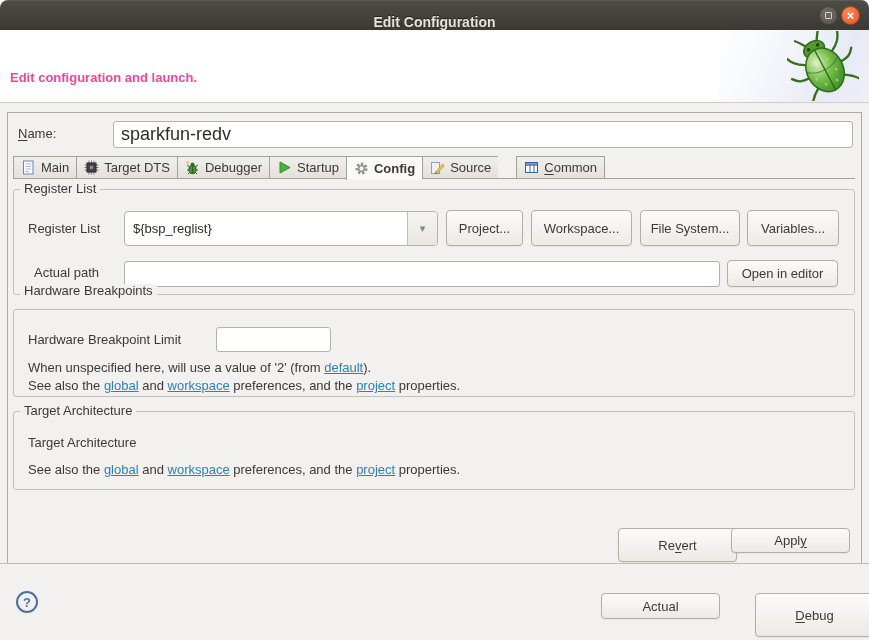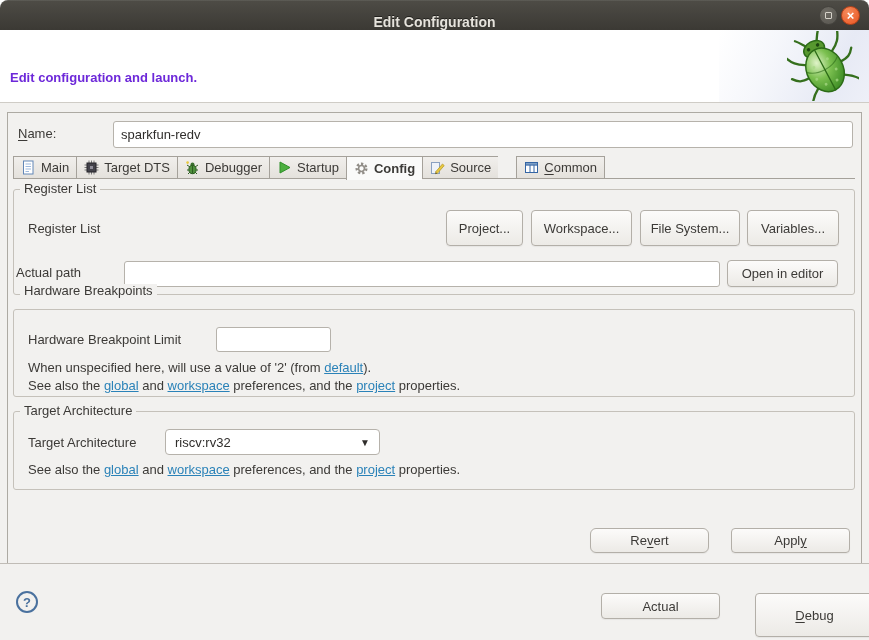--- a/index.html
+++ b/index.html
@@ -21,29 +21,29 @@
   .win-btn{position:absolute;top:6px;width:19px;height:19px;border-radius:50%;
     display:flex;align-items:center;justify-content:center;cursor:pointer;}
   .win-max{right:31px;background:radial-gradient(circle at 35% 30%,#6e6b64,#57554f);border:1px solid #45433e;}
   .win-max .sq{width:7px;height:7px;border:1.5px solid #d6d2ca;border-radius:1px;}
   .win-close{right:9px;background:radial-gradient(circle at 35% 30%,#f68b5c,#e95420);border:1px solid #b8431a;}
   .win-close .x{color:#fff;font-size:13px;font-weight:bold;line-height:1;margin-top:-1px;}
   
   .banner{position:absolute;left:0;top:30px;width:869px;height:73px;background:#ffffff;border-bottom:1px solid #cfccc6;}
   .banner-grad{position:absolute;right:0;top:0;width:150px;height:72px;
     background:linear-gradient(115deg,rgba(228,232,244,0) 0%,rgba(228,232,244,.35) 35%,#e7eaf5 75%,#eef0f8 100%);}
-  .banner .msg{position:absolute;left:10px;top:40px;font-weight:bold;color:#6d28d9;}
+  .banner .msg{position:absolute;left:10px;top:40px;font-weight:bold;color:#ec4899;}
   .bug-logo{position:absolute;right:10px;top:1px;}
   
   .dialog-bg{position:absolute;left:0;top:103px;width:869px;height:537px;background:#f2f1ef;}
   .frame{position:absolute;left:7px;top:112px;width:855px;height:451px;border:1px solid #adaaa3;border-bottom:none;}
   
   .name-label{position:absolute;left:18px;top:126px;}
   .text-input{background:#ffffff;border:1px solid #b6b2ab;border-radius:3px;padding:0 7px;
-    font-family:"Liberation Sans",sans-serif;font-size:13px;color:#2f2d2b;outline:none;}
+    font-family:"Liberation Sans",sans-serif;font-size:18px;color:#2f2d2b;outline:none;}
   #name-input{position:absolute;left:113px;top:121px;width:740px;height:27px;}
   
   .tabstrip{position:absolute;left:13px;top:156px;width:842px;height:23px;border-bottom:1px solid #a5a19a;display:flex;}
   .tab{display:flex;align-items:center;gap:5px;padding:0 7px;height:23px;cursor:pointer;
     border:1px solid #a5a19a;border-right:none;background:linear-gradient(#f1efec,#e4e1dc);white-space:nowrap;}
   .tab:last-child{border-right:1px solid #a5a19a;margin-left:18px;}
   .tab.active{background:#fafaf9;font-weight:bold;height:24px;border-bottom:none;}
   .tab svg{display:block;}
   
   .group{position:absolute;border:1px solid #c5c1ba;border-radius:3px;}
@@ -215,34 +215,40 @@
         <line x1="10" y1="5.1" x2="10" y2="12.5" stroke="#3465a4"></line>
       </svg>
       <span><u>C</u><span>ommon</span></span>
     </div>
   </div>
 
   <div class="group" style="left:13px;top:189px;width:842px;height:106px;"></div>
   <span class="legend" style="left:20px;top:182px;">Register List</span>
 
   <span class="field-label" style="left:28px;top:221px;">Register List</span>
+  <div class="combo" style="left:124px;top:211px;width:314px;height:35px;">
+    <input value="${bsp_reglist}" style="">
+    <span class="arrow-btn">
+      <span>▾</span>
+    </span>
+  </div>
   <div class="btn" style="left:446px;top:210px;width:77px;height:36px;">
     <span>Project...</span>
   </div>
   <div class="btn" style="left:531px;top:210px;width:101px;height:36px;">
     <span>Workspace...</span>
   </div>
   <div class="btn" style="left:640px;top:210px;width:100px;height:36px;">
     <span>File System...</span>
   </div>
   <div class="btn" style="left:747px;top:210px;width:92px;height:36px;">
     <span>Variables...</span>
   </div>
 
-  <span class="field-label" style="left:16px;top:265px;">Actual path</span>
+  <span class="field-label" style="left:34px;top:265px;">Actual path</span>
   <input class="text-input" style="position: absolute; left: 124px; top: 261px; width: 596px; height: 26px;" value="">
   <div class="btn" style="left:727px;top:260px;width:111px;height:27px;">
     <span>Open in editor</span>
   </div>
 
   <div class="group" style="left:13px;top:309px;width:842px;height:88px;"></div>
   <span class="legend" style="left:20px;top:284px;">Hardware Breakpoints</span>
 
   <span class="field-label" style="left:28px;top:332px;">Hardware Breakpoint Limit</span>
   <input class="text-input" style="position: absolute; left: 216px; top: 327px; width: 115px; height: 25px;" value="">
@@ -251,29 +257,25 @@
     <span>When unspecified here, will use a value of '2' (from </span><span class="link">default</span><span>).</span>
   </div>
   <div class="note" style="left:28px;top:378px;">
     <span>See also the </span><span class="link">global</span><span> and </span><span class="link">workspace</span><span> preferences, and the </span><span class="link">project</span><span> properties.</span>
   </div>
 
   <div class="group" style="left:13px;top:411px;width:842px;height:79px;"></div>
   <span class="legend" style="left:20px;top:404px;">Target Architecture</span>
 
   <span class="field-label" style="left:28px;top:435px;">Target Architecture</span>
-  <div class="dropdown" style="left:165px;top:429px;width:215px;height:26px;">
-    <span class="dd-text">riscv:rv32</span>
-    <span class="dd-arrow">▼</span>
-  </div>
   <div class="note" style="left:28px;top:462px;">
     <span>See also the </span><span class="link">global</span><span> and </span><span class="link">workspace</span><span> preferences, and the </span><span class="link">project</span><span> properties.</span>
   </div>
 
-  <div class="btn" style="left:590px;top:528px;width:119px;height:25px;border-radius:6px;">
+  <div class="btn" style="left:618px;top:528px;width:119px;height:34px;">
     <span><span>Re</span><u>v</u><span>ert</span></span>
   </div>
   <div class="btn" style="left:731px;top:528px;width:119px;height:25px;">
     <span><span>Appl</span><u>y</u></span>
   </div>
 
   <div class="separator"></div>
 
   <div class="help-circle">
     <span>?</span>

